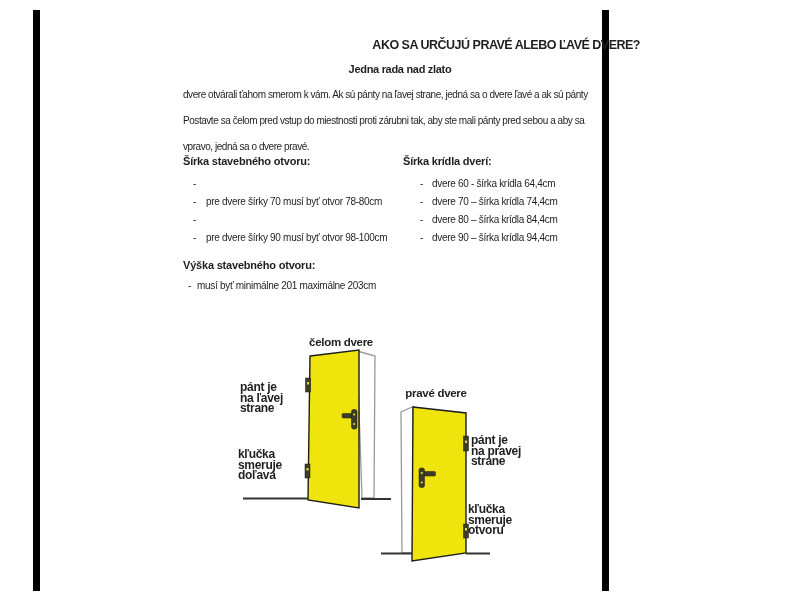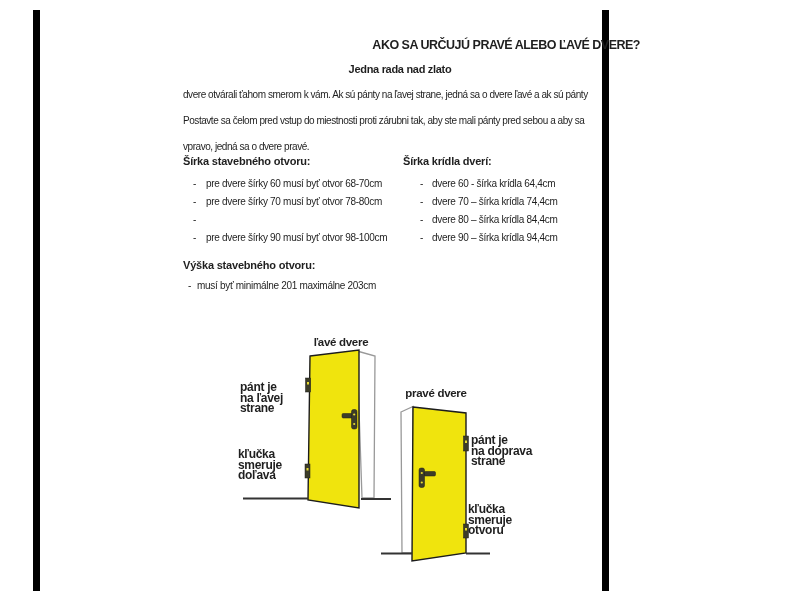--- a/index.html
+++ b/index.html
@@ -66,21 +66,20 @@
     <div>dvere otvárali ťahom smerom k vám. Ak sú pánty na ľavej strane, jedná sa o dvere ľavé a ak sú pánty</div>
     <div>Postavte sa čelom pred vstup do miestnosti proti zárubni tak, aby ste mali pánty pred sebou a aby sa</div>
     <div>vpravo, jedná sa o dvere pravé.</div>
   </div>
 
   <div class="col col-left">
     <div class="heading">Šírka stavebného otvoru:</div>
     <div class="rows">
       <div class="row">
         <span class="dash">-</span>
-        <span>pre dvere šírky 60 musí byť otvor 68-70cm</span>
       </div>
       <div class="row">
         <span class="dash">-</span>
         <span>pre dvere šírky 70 musí byť otvor 78-80cm</span>
       </div>
       <div class="row">
         <span class="dash">-</span>
       </div>
       <div class="row">
         <span class="dash">-</span>
@@ -114,21 +113,21 @@
   <div class="col col-height">
     <div class="heading">Výška stavebného otvoru:</div>
     <div class="rows">
       <div class="row">
         <span class="dash">-</span>
         <span>musí byť minimálne 201 maximálne 203cm</span>
       </div>
     </div>
   </div>
 
-  <div class="door-label left">ľavé dvere</div>
+  <div class="door-label left">čelom dvere</div>
   <div class="door-label right">pravé dvere</div>
 
   <svg class="diagram-svg" width="370" height="250" viewBox="230 328 370 250" xmlns="http://www.w3.org/2000/svg">
 
     <polygon points="357,351 375,356 374,498 362,498" fill="#ffffff" stroke="#999999" stroke-width="1.3"></polygon>
     <polygon points="310,356 359,350 359,508 308,500" fill="#F0E40D" stroke="#1C1C1C" stroke-width="1.4"></polygon>
     <g>
       <rect x="305.5" y="378" width="5" height="14" fill="#3C3C28" stroke="#1C1C1C" stroke-width="0.5"></rect>
       <rect x="307" y="382" width="2" height="2.5" fill="#E8DC30"></rect>
     </g>
@@ -168,20 +167,20 @@
   <div class="note hinge-left">
     <div>pánt je</div>
     <div>na ľavej strane</div>
   </div>
   <div class="note handle-left">
     <div>kľučka smeruje</div>
     <div>doľava</div>
   </div>
   <div class="note hinge-right">
     <div>pánt je</div>
-    <div>na doprava strane</div>
+    <div>na pravej strane</div>
   </div>
   <div class="note handle-right">
     <div>kľučka smeruje</div>
     <div>otvoru</div>
   </div>
 
 </div>
 
 </body></html>

